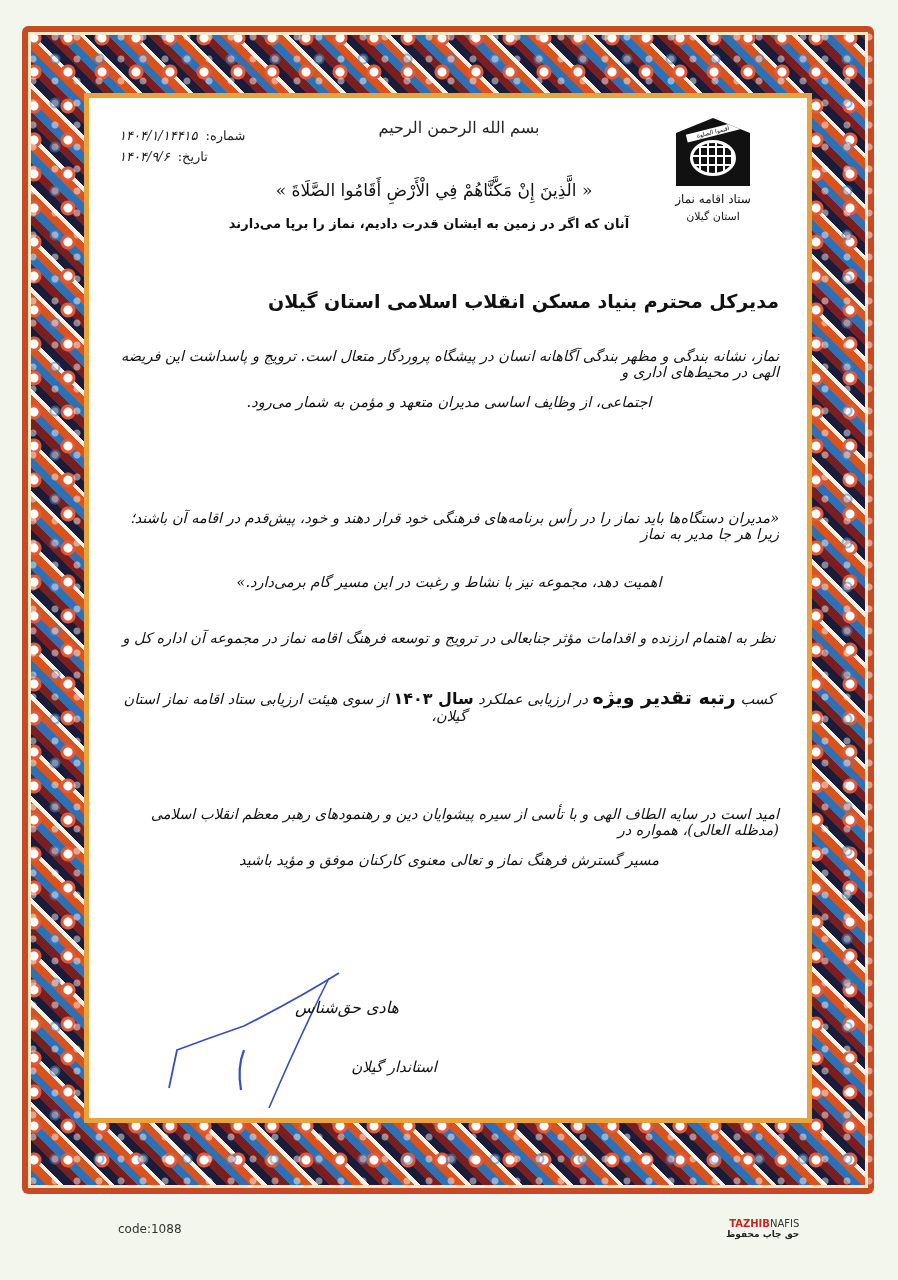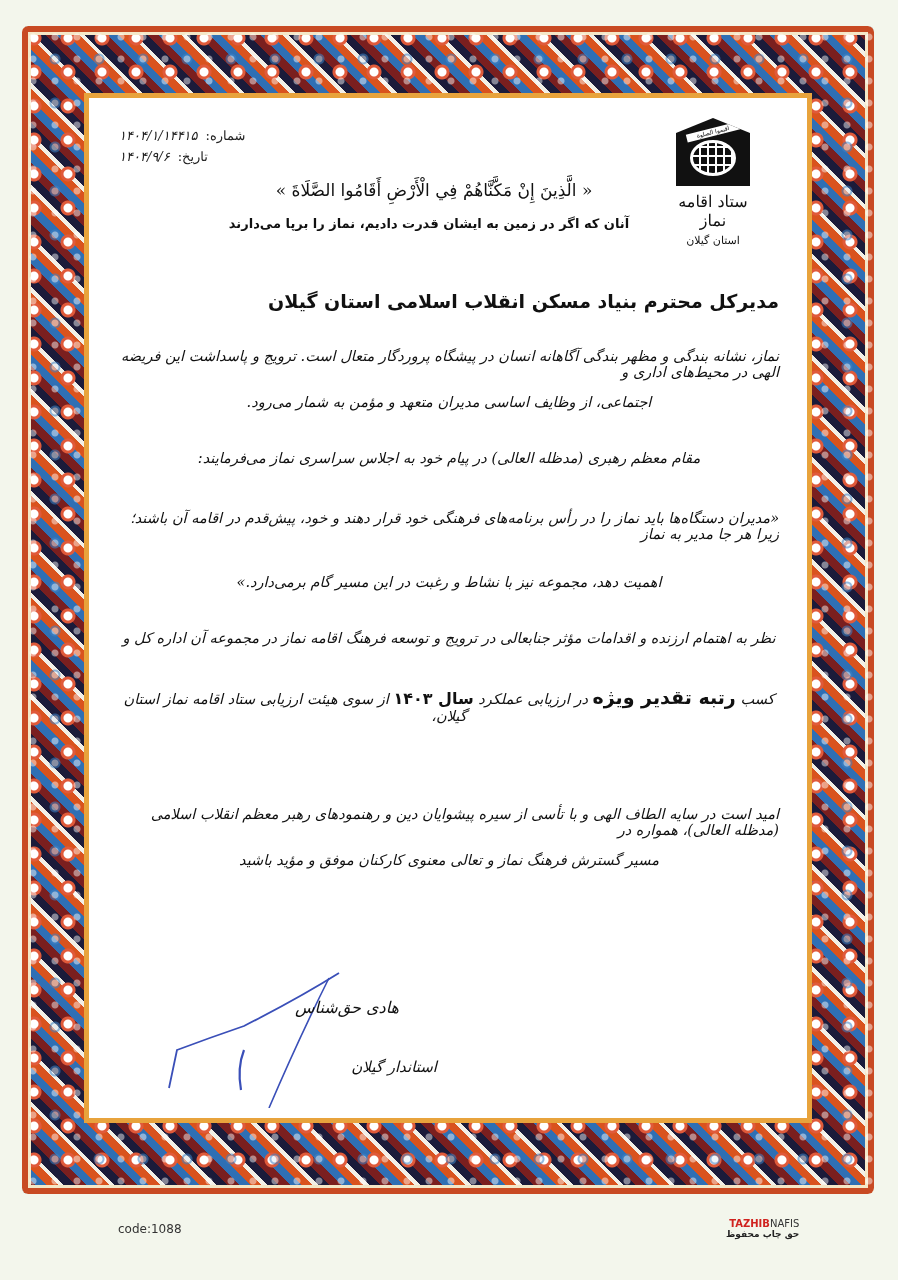--- a/index.html
+++ b/index.html
@@ -49,21 +49,21 @@
     position:absolute; left:14px; top:22px; width:46px; height:36px; border-radius:50%;
     border:3px solid #fff; box-sizing:border-box;
     background:
       repeating-linear-gradient(90deg, transparent 0 6px, #fff 6px 8px),
       repeating-linear-gradient(0deg, transparent 0 7px, #fff 7px 9px);
   }
   .logo .band {
     position:absolute; left:10px; top:10px; width:54px; height:8px; background:#fff;
     transform:rotate(-14deg); font-size:6px; color:#111; line-height:8px; text-align:center;
   }
-  .logo .t1 { font-family:"DejaVu Serif", serif; font-size:16px; margin-top:6px; color:#111; }
+  .logo .t1 { font-family:"DejaVu Serif", serif; font-size:12px; margin-top:6px; color:#111; }
   .logo .t2 { font-family:"DejaVu Serif", serif; font-size:11px; margin-top:4px; color:#111; }
 
   .verse { left:110px; top:82px; width:470px; text-align:center; font-family:"DejaVu Serif", serif; font-size:17px; color:#111; }
   .verse-tr { left:100px; top:118px; width:480px; text-align:center; font-size:13px; font-weight:bold; color:#111; }
 
   .addressee { left:150px; top:192px; width:540px; text-align:right; font-size:19px; font-weight:bold; color:#111; }
 
   .p { font-family:"DejaVu Serif", serif; font-style:italic; font-size:14.5px; color:#111; text-align:center; width:660px; left:30px; }
   .p.right { text-align:right; }
   .highlight { font-family:"DejaVu Sans", sans-serif; font-style:normal; font-weight:bold; font-size:19px; }
@@ -80,20 +80,21 @@
   .publisher .rights { display:block; font-weight:bold; color:#222; font-size:9px; }
 </style>
 </head>
 <body>
 
 <div class="frame"></div>
 
 <div class="inner">
   <div class="inner-content">
 
+    <div class="abs bismillah rtl">بسم الله الرحمن الرحیم</div>
 
     <div class="abs meta rtl">
       <div class="row">
         <span>شماره:</span>
         <span class="num">۱۴۰۴/۱/۱۴۴۱۵</span>
       </div>
       <div class="row">
         <span>تاریخ:</span>
         <span class="num">۱۴۰۴/۹/۶</span>
       </div>
@@ -109,21 +110,20 @@
     </div>
 
     <div class="abs verse rtl">« الَّذِينَ إِنْ مَكَّنَّاهُمْ فِي الْأَرْضِ أَقَامُوا الصَّلَاةَ »</div>
     <div class="abs verse-tr rtl">آنان که اگر در زمین به ایشان قدرت دادیم، نماز را برپا می‌دارند</div>
 
     <div class="abs addressee rtl">مدیرکل محترم بنیاد مسکن انقلاب اسلامی استان گیلان</div>
 
     <div class="abs p rtl" style="top:296px;">اجتماعی، از وظایف اساسی مدیران متعهد و مؤمن به شمار می‌رود.</div>
     <div class="abs p right rtl" style="top:250px;">نماز، نشانه بندگی و مظهر بندگی آگاهانه انسان در پیشگاه پروردگار متعال است. ترویج و پاسداشت این فریضه الهی در محیط‌های اداری و</div>
 
-    <div class="abs p rtl" style="top:352px;">مقام معظم رهبری (مدظله العالی) در پیام خود به اجلاس سراسری نماز می‌فرمایند:</div>
 
     <div class="abs p right rtl" style="top:412px;">«مدیران دستگاه‌ها باید نماز را در رأس برنامه‌های فرهنگی خود قرار دهند و خود، پیش‌قدم در اقامه آن باشند؛ زیرا هر جا مدیر به نماز</div>
     <div class="abs p rtl" style="top:476px;">اهمیت دهد، مجموعه نیز با نشاط و رغبت در این مسیر گام برمی‌دارد.»</div>
 
     <div class="abs p rtl" style="top:532px;">نظر به اهتمام ارزنده و اقدامات مؤثر جنابعالی در ترویج و توسعه فرهنگ اقامه نماز در مجموعه آن اداره کل و</div>
 
     <div class="abs p rtl" style="top:588px;">
       <span>کسب</span>
       <span class="highlight">رتبه تقدیر ویژه</span>
       <span>در ارزیابی عملکرد</span>

